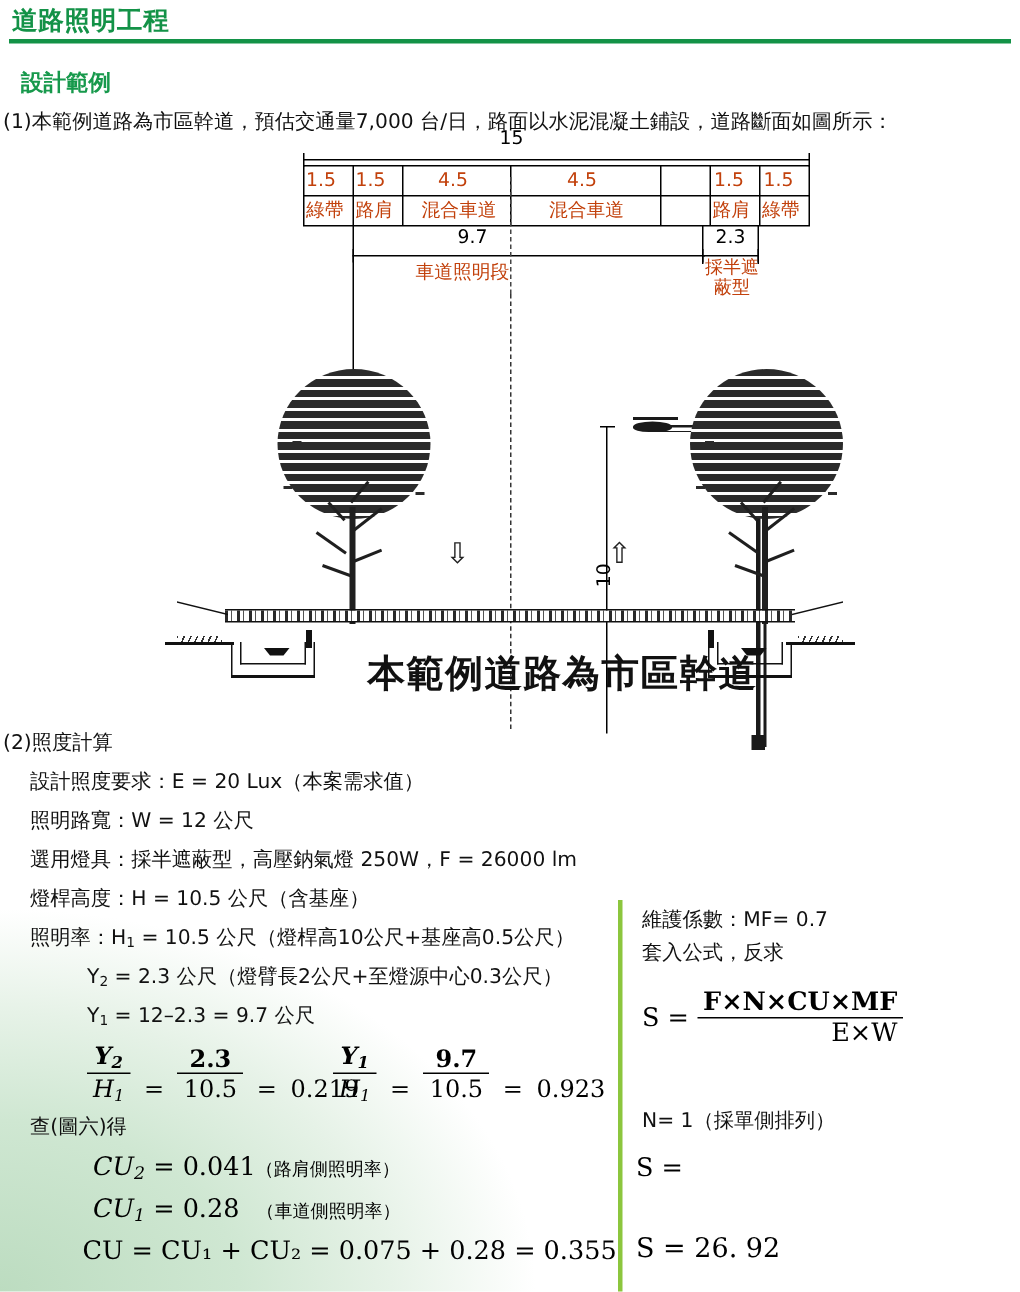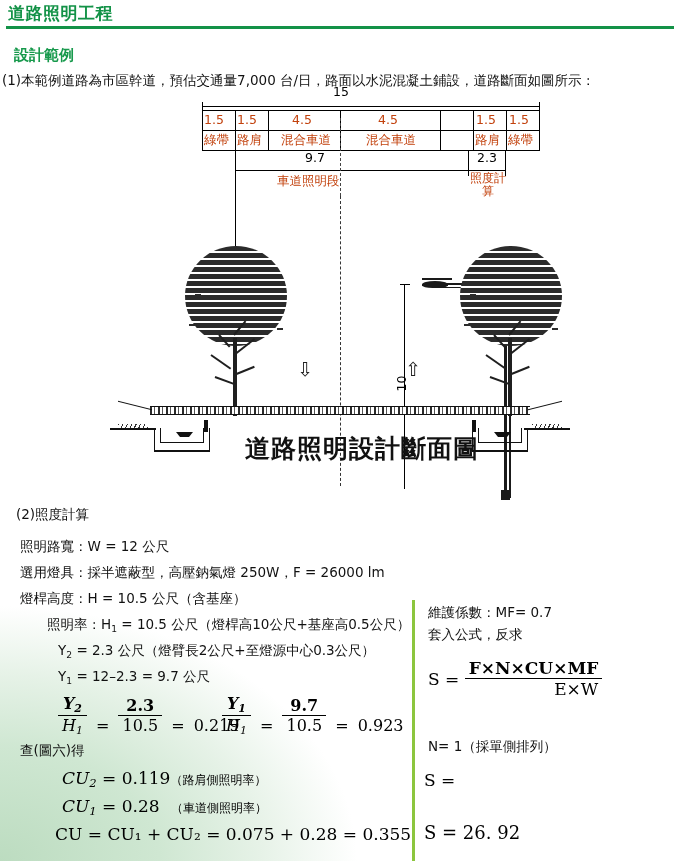--- a/index.html
+++ b/index.html
@@ -190,21 +190,21 @@
     <div class="dim-txt" style="left:477px;top:62px;">2.3</div>
 
     <div class="ln h1" style="left:235px;top:82px;width:105px;"></div>
     <div class="ln h1" style="left:340px;top:82px;width:130px;"></div>
     <div class="ln h1" style="left:468px;top:82px;width:38px;"></div>
     <div class="tick" style="left:235px;top:78px;"></div>
     <div class="tick" style="left:468px;top:78px;"></div>
     <div class="tick" style="left:505px;top:78px;"></div>
 
     <div class="cell-txt" style="left:277px;top:85px;">車道照明段</div>
-    <div class="cell-txt" style="left:468px;top:84px;font-size:12px;line-height:13px;width:40px;white-space:normal;text-align:center;">照度計算</div>
+    <div class="cell-txt" style="left:468px;top:84px;font-size:12px;line-height:13px;width:40px;white-space:normal;text-align:center;">採半遮蔽型</div>
 
     <div class="ln v1" style="left:235px;top:62px;height:100px;"></div>
     <div class="ln v1" style="left:468px;top:62px;height:26px;"></div>
     <div class="ln v1" style="left:505px;top:62px;height:26px;"></div>
 
     <div id="centerline2"></div>
     <div id="centerline"></div>
 
     <div id="h-dim-line"></div>
     <div id="h-dim-top"></div>
@@ -274,31 +274,32 @@
       <div class="g-hatch" style="left:66px;top:4px;width:30px;"></div>
       <div class="g-out"></div>
       <div class="g-in"></div>
       <div class="g-wall" style="left:6px;"></div>
       <div class="g-water" style="left:28px;top:12px;"></div>
       <div class="g-ground" style="left:6px;top:30px;width:56px;height:2.4px;"></div>
     </div>
 
   </div>
 
-  <div id="fig-caption">道路照明設計斷面圖</div>
+  <div id="fig-caption">本範例道路為市區幹道</div>
 
   <div id="calc">
 
-    <div class="ctext" style="left:16px;top:0px;margin-top:20px;">(2)照度計算</div>
-
+    <div class="ctext" style="left:2px;top:0px;">(2)照度計算</div>
+
+    <div class="ctext" style="left:20px;top:26px;">設計照度要求：E = 20 Lux（本案需求值）</div>
     <div class="ctext" style="left:20px;top:52px;">照明路寬：W = 12 公尺</div>
     <div class="ctext" style="left:20px;top:78px;">選用燈具：採半遮蔽型，高壓鈉氣燈 250W，F = 26000 lm</div>
     <div class="ctext" style="left:20px;top:104px;">燈桿高度：H = 10.5 公尺（含基座）</div>
 
-    <div class="ctext" style="left:20px;top:130px;margin-left:27px;">
+    <div class="ctext" style="left:20px;top:130px;">
       <span>照明率：H</span><span class="sub">1</span><span> = 10.5 公尺（燈桿高10公尺+基座高0.5公尺）</span>
     </div>
 
     <div class="ctext" style="left:58px;top:156px;">
       <span>Y</span><span class="sub">2</span><span> = 2.3 公尺（燈臂長2公尺+至燈源中心0.3公尺）</span>
     </div>
 
     <div class="ctext" style="left:58px;top:182px;">
       <span>Y</span><span class="sub">1</span><span> = 12–2.3 = 9.7 公尺</span>
     </div>
@@ -329,21 +330,21 @@
       </span>
       <span class="serif" style="margin:0 4px;">=</span>
       <span class="serif">0.923</span>
     </div>
 
     <div class="ctext" style="left:20px;top:256px;">查(圖六)得</div>
 
     <div style="position:absolute;left:62px;top:282px;font-size:17px;" class="serif">
       <span style="font-style:italic;">CU</span><span class="sub" style="font-style:italic;">2</span>
       <span>=</span>
-      <span>0.119</span><span style="font-size:12px;font-family:'DejaVu Sans',sans-serif;">（路肩側照明率）</span>
+      <span>0.041</span><span style="font-size:12px;font-family:'DejaVu Sans',sans-serif;">（路肩側照明率）</span>
     </div>
 
     <div style="position:absolute;left:62px;top:310px;font-size:17px;" class="serif">
       <span style="font-style:italic;">CU</span><span class="sub" style="font-style:italic;">1</span>
       <span>=</span>
       <span>0.28</span>
       <span style="font-size:12px;font-family:'DejaVu Sans',sans-serif;margin-left:6px;">（車道側照明率）</span>
     </div>
 
     <div style="position:absolute;left:55px;top:338px;font-size:17px;" class="serif">CU = CU₁ + CU₂ = 0.075 + 0.28 = 0.355</div>

